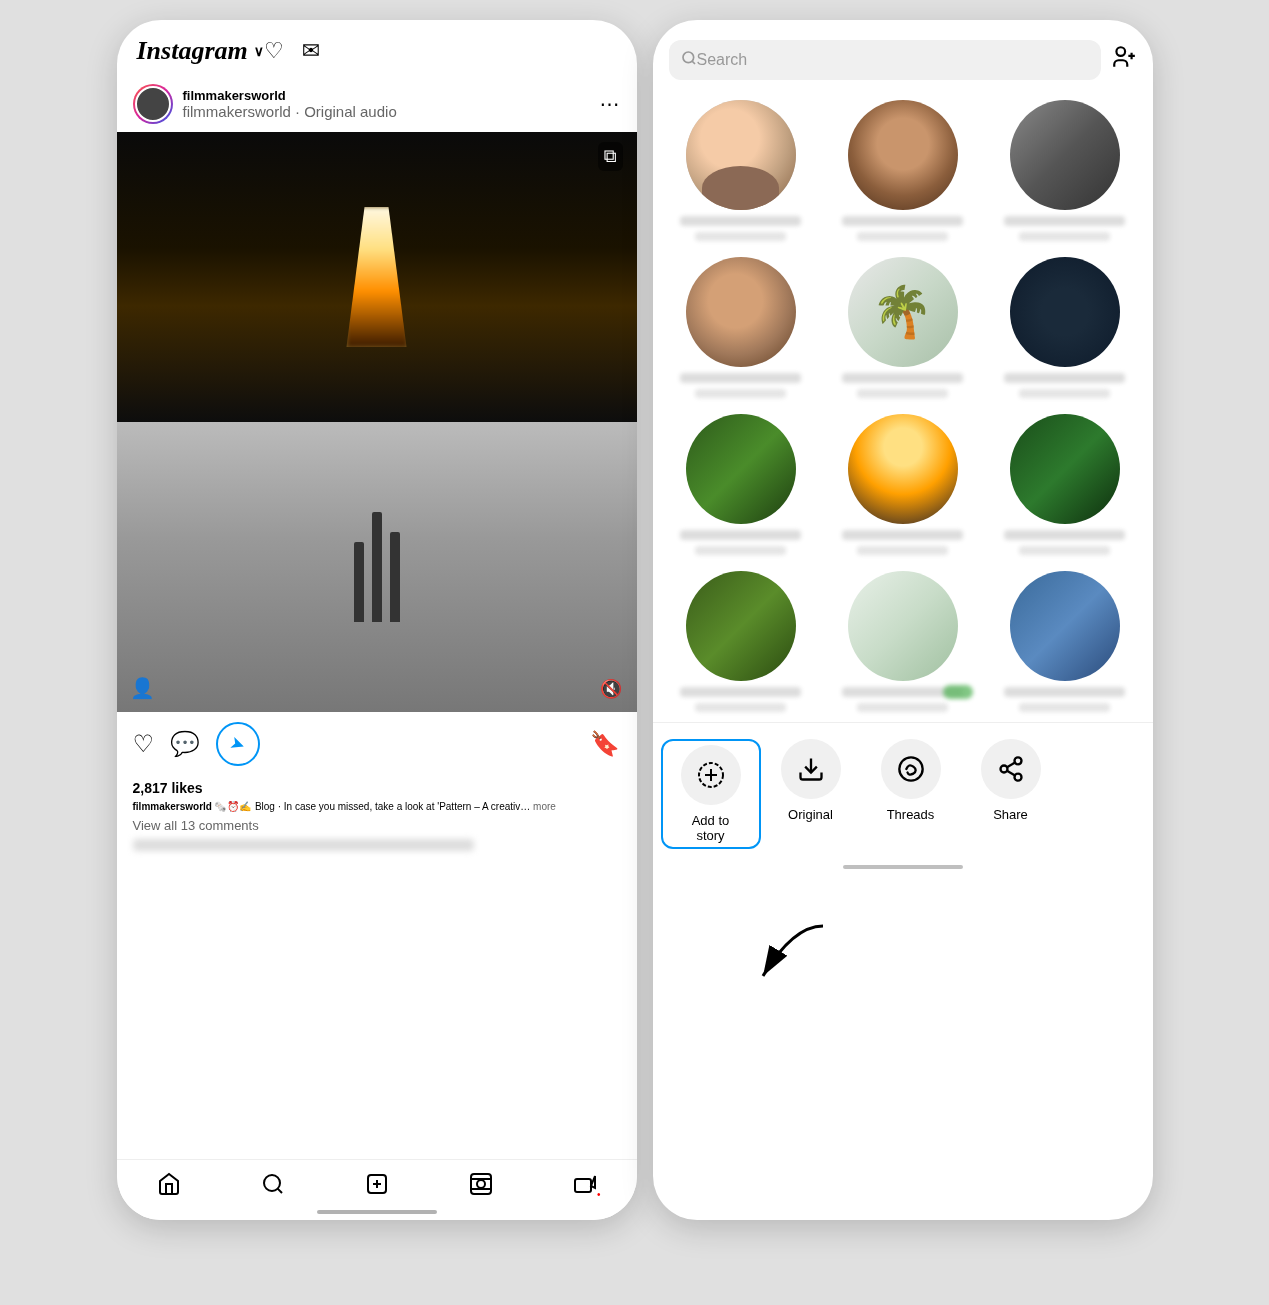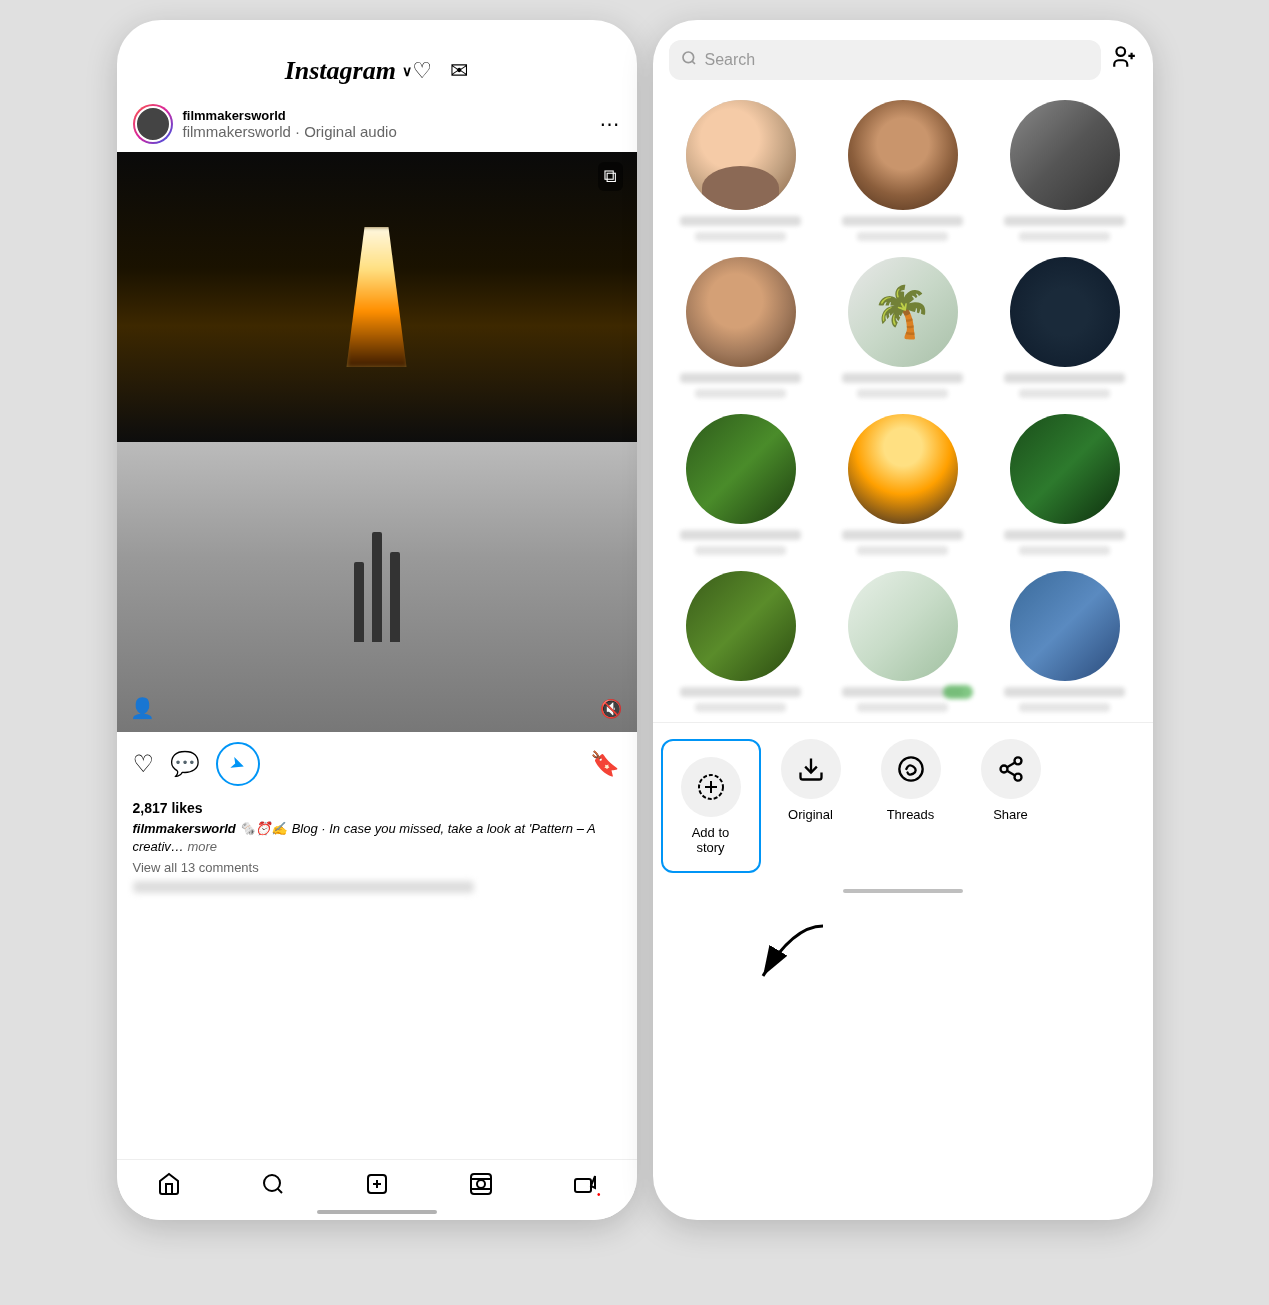--- a/index.html
+++ b/index.html
@@ -32,22 +32,22 @@
     
     .phone-right {
       width: 500px;
       min-height: 1200px;
     }
 
     
     .ig-header {
       display: flex;
       align-items: center;
-      justify-content: center;
-      padding: 36px 20px 10px 20px;
+      justify-content: flex-start;
+      padding: 16px 20px 10px 20px;
     }
     .ig-logo {
       font-family: 'Georgia', serif;
       font-size: 26px;
       font-style: italic;
       font-weight: 700;
       color: #000;
       display: flex;
       align-items: center;
       gap: 6px;
@@ -220,24 +220,23 @@
     
     .post-info {
       padding: 4px 16px 8px 16px;
     }
     .likes-count {
       font-weight: 700;
       font-size: 14px;
       margin-bottom: 4px;
     }
     .post-caption {
-      font-size: 13px;
+      font-size: 10px;
       line-height: 1.4;
       color: #000;
-      font-style: italic;
     }
     .caption-username {
       font-weight: 700;
     }
     .more-link {
       color: #666;
       cursor: pointer;
     }
     .view-comments {
       color: #666;
@@ -308,21 +307,20 @@
       padding: 20px 16px 10px 16px;
       gap: 10px;
     }
     .search-bar {
       flex: 1;
       background: #f0f0f0;
       border-radius: 12px;
       display: flex;
       align-items: center;
       padding: 10px 12px;
-      gap: 8px;
     }
     .search-icon {
       color: #999;
       font-size: 16px;
     }
     .search-placeholder {
       color: #999;
       font-size: 16px;
     }
     .add-people-btn {
@@ -439,21 +437,21 @@
       display: flex;
       flex-direction: column;
       align-items: center;
       min-width: 100px;
       gap: 8px;
       cursor: pointer;
     }
     .share-action-item.highlighted {
       border: 2px solid #0095f6;
       border-radius: 12px;
-      padding: 16px 4px;
+      padding: 4px 4px;
     }
     .share-action-icon-circle {
       width: 60px;
       height: 60px;
       border-radius: 50%;
       background: #f0f0f0;
       display: flex;
       align-items: center;
       justify-content: center;
       font-size: 26px;

